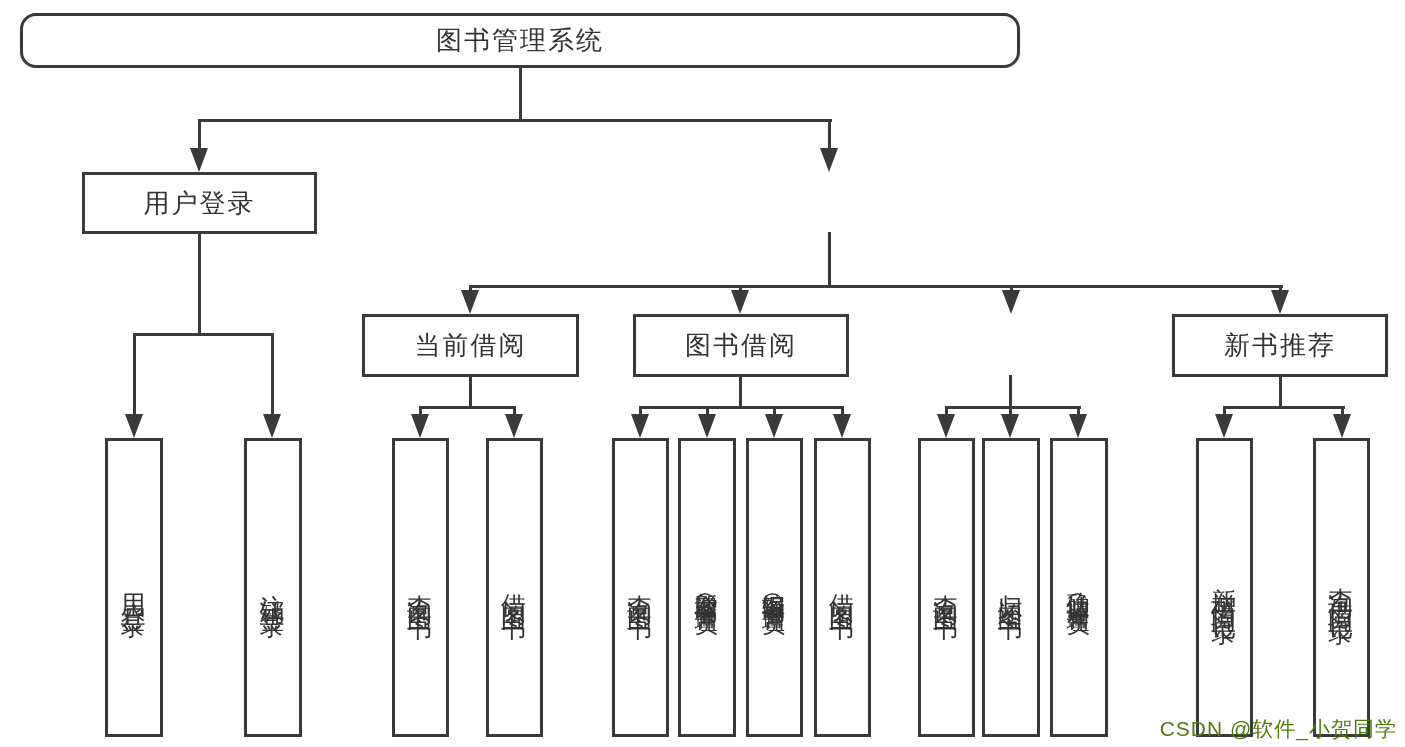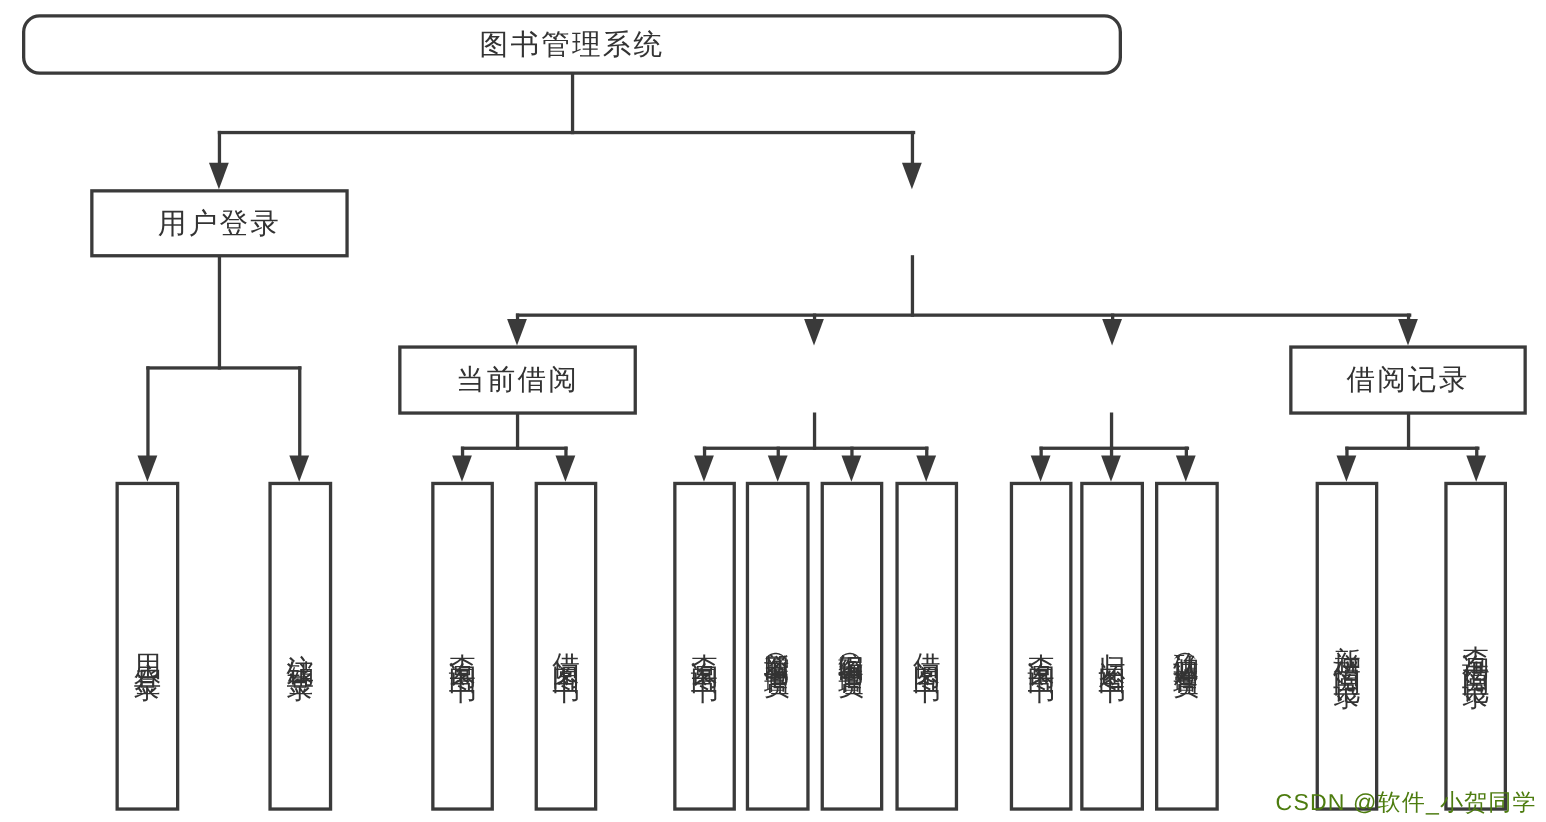--- a/index.html
+++ b/index.html
@@ -70,24 +70,27 @@
 
   <div class="box" style="left:82px; top:172px; width:235px; height:62px;">
     <span class="hlabel">用户登录</span>
   </div>
 
 
   <div class="box" style="left:362px; top:314px; width:217px; height:63px;">
     <span class="hlabel">当前借阅</span>
   </div>
 
+  <div class="box" style="left:633px; top:314px; width:216px; height:63px;">
+    <span class="hlabel">图书借阅</span>
+  </div>
 
 
   <div class="box" style="left:1172px; top:314px; width:216px; height:63px;">
-    <span class="hlabel">借阅记录</span>
+    <span class="hlabel">新书推荐</span>
   </div>
 
   <div class="box" style="left:105px; top:438px; width:58px; height:299px;">
     <span class="vtext">用户登录</span>
   </div>
   <div class="box" style="left:244px; top:438px; width:58px; height:299px;">
     <span class="vtext">注销登录</span>
   </div>
 
   <div class="box" style="left:392px; top:438px; width:57px; height:299px;">

